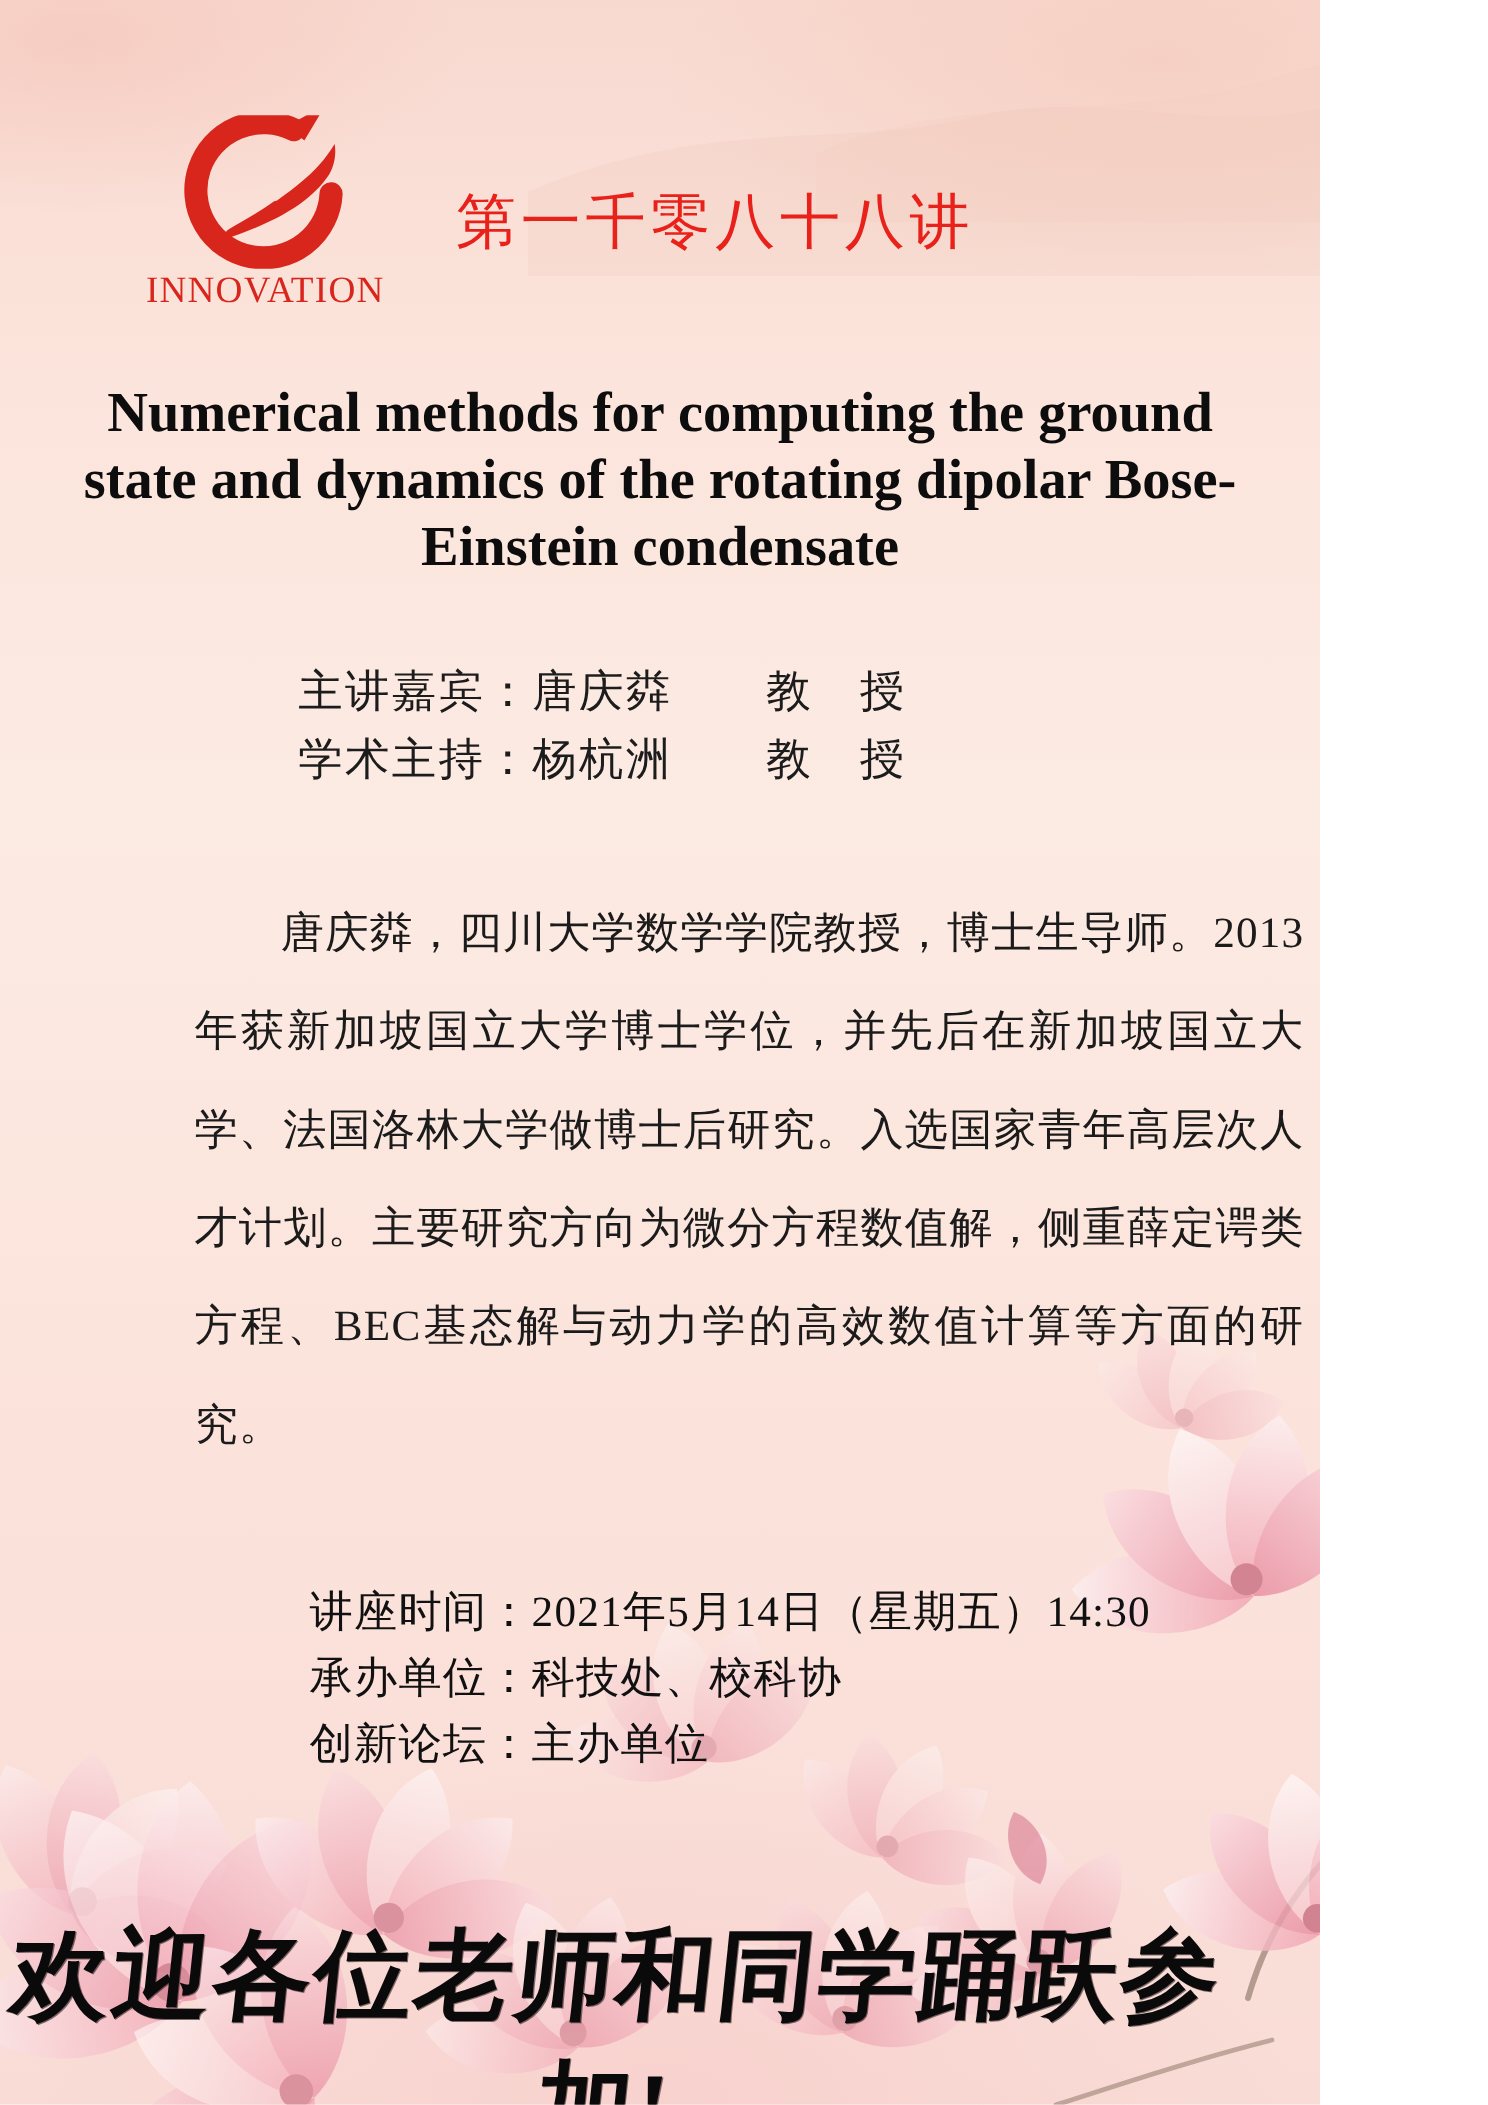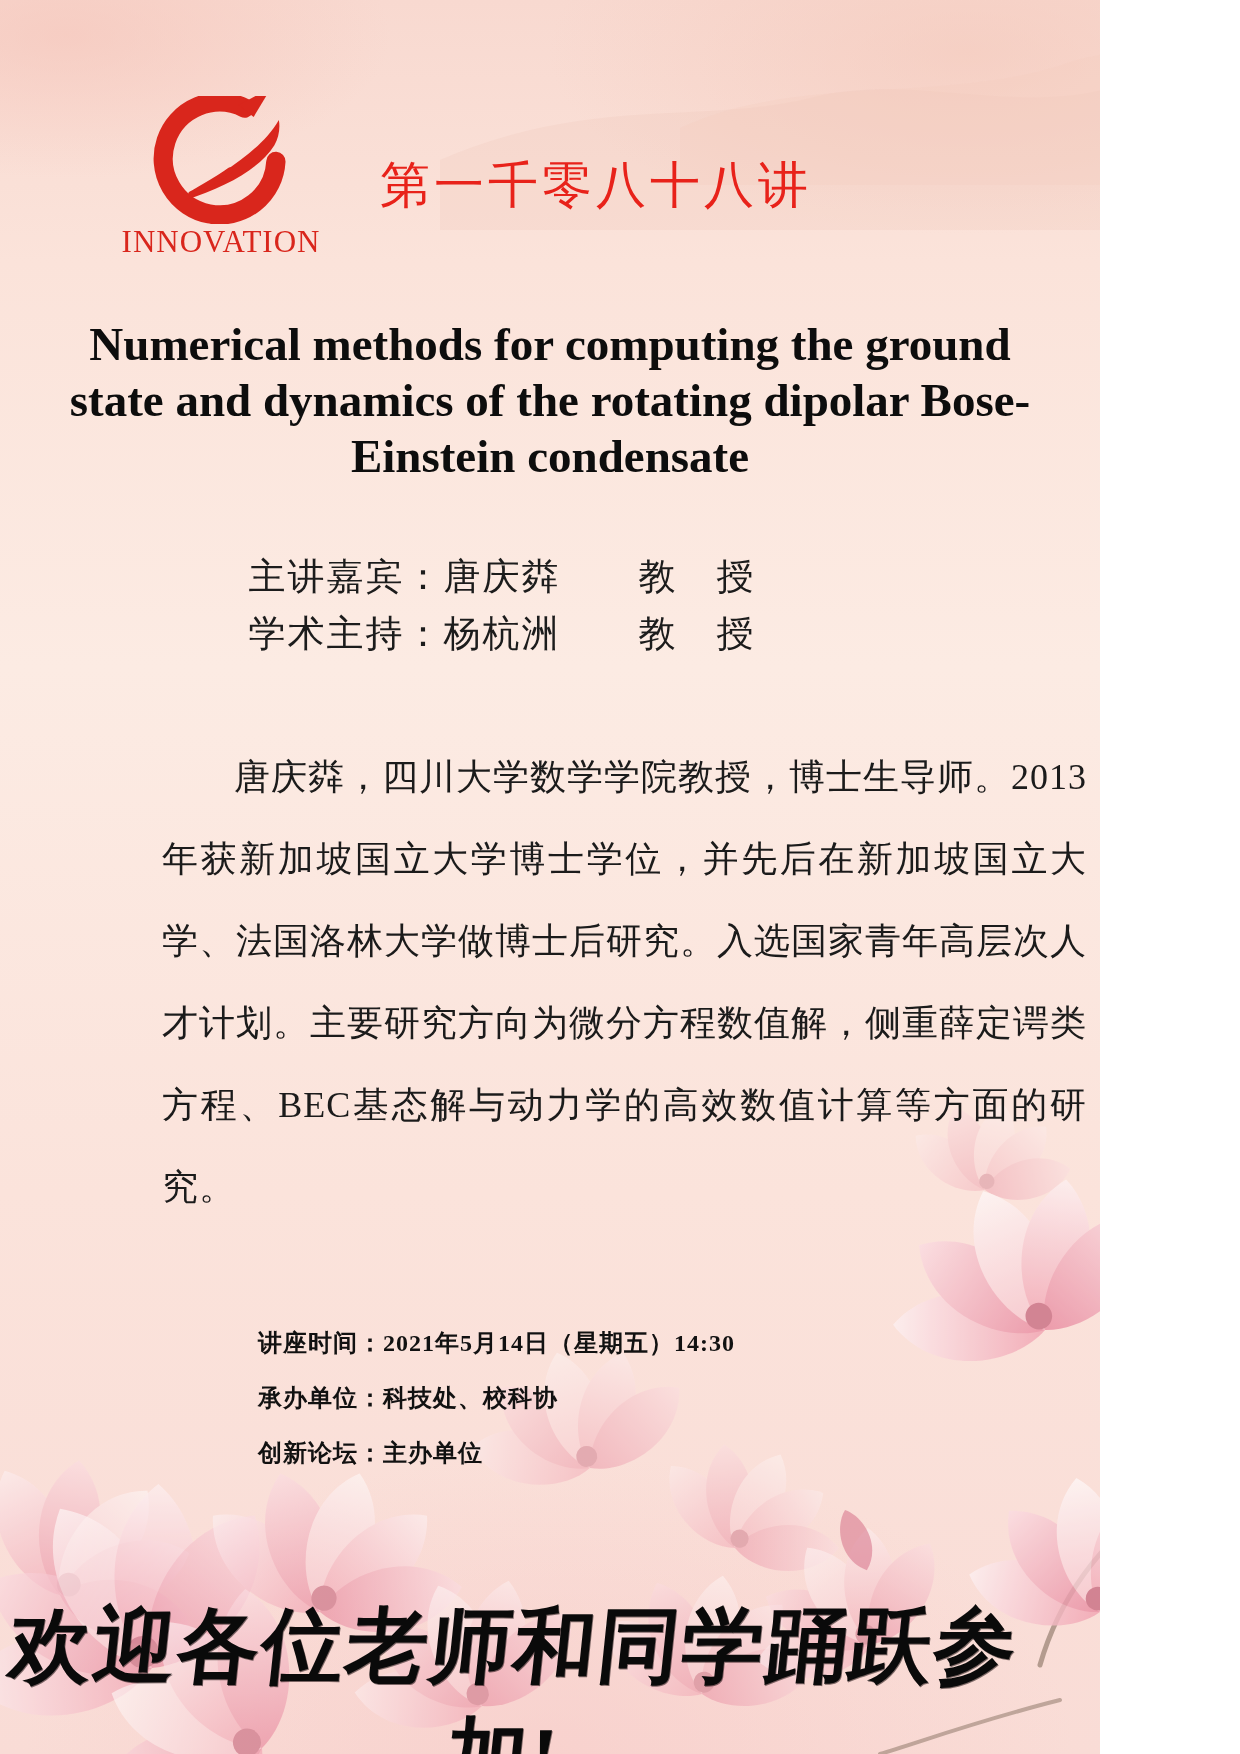--- a/index.html
+++ b/index.html
@@ -54,21 +54,21 @@
   
   .bio{
     position:absolute;left:162px;top:736px;width:925px;
     font-size:36px;line-height:82px;color:#1b1b1b;
     text-align:justify;text-indent:2em;letter-spacing:1px;
   }
 
   
   .details{
     position:absolute;left:258px;top:1316px;
-    font-size:24px;line-height:55px;color:#111;font-weight:700;
+    font-size:36px;line-height:55px;color:#111;font-weight:400;
     letter-spacing:1px;white-space:nowrap;
   }
 
   
   .footer-welcome{
     position:absolute;left:0;right:0;top:1592px;
     text-align:center;transform:translateX(-42px) skewX(-6deg);
     font-family:"Liberation Serif", serif;
     font-weight:700;font-size:82px;color:#0a0a0a;letter-spacing:2px;
     text-shadow:1px 1px 0 rgba(20,10,10,.55);

